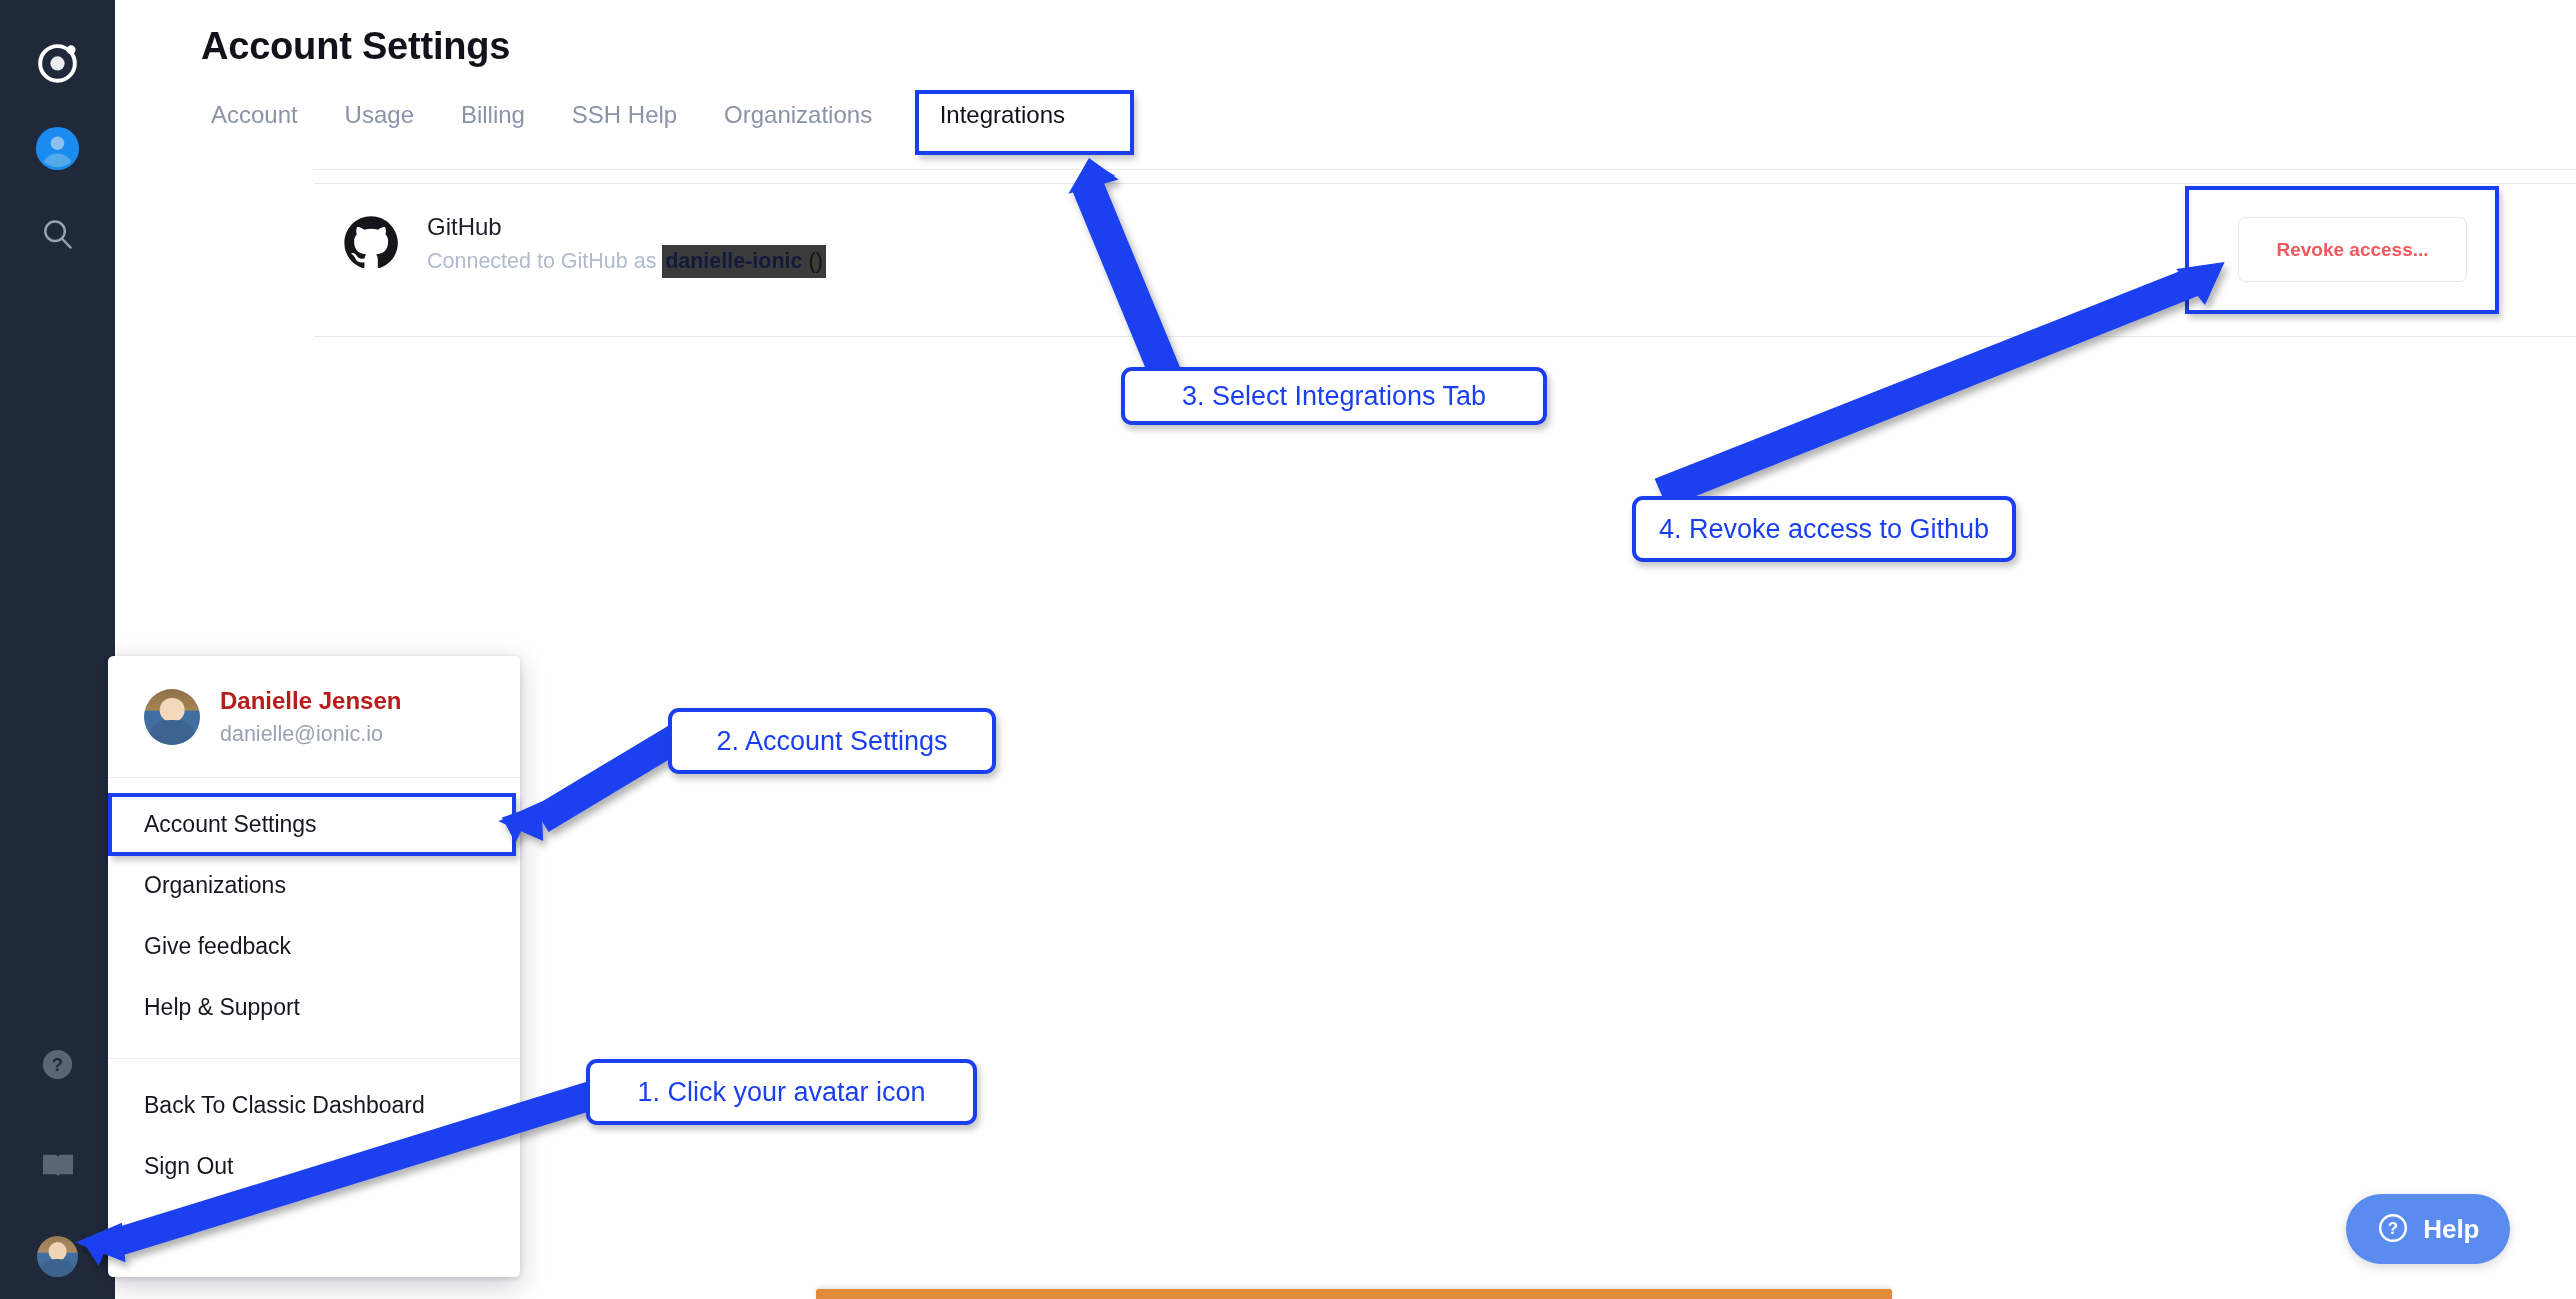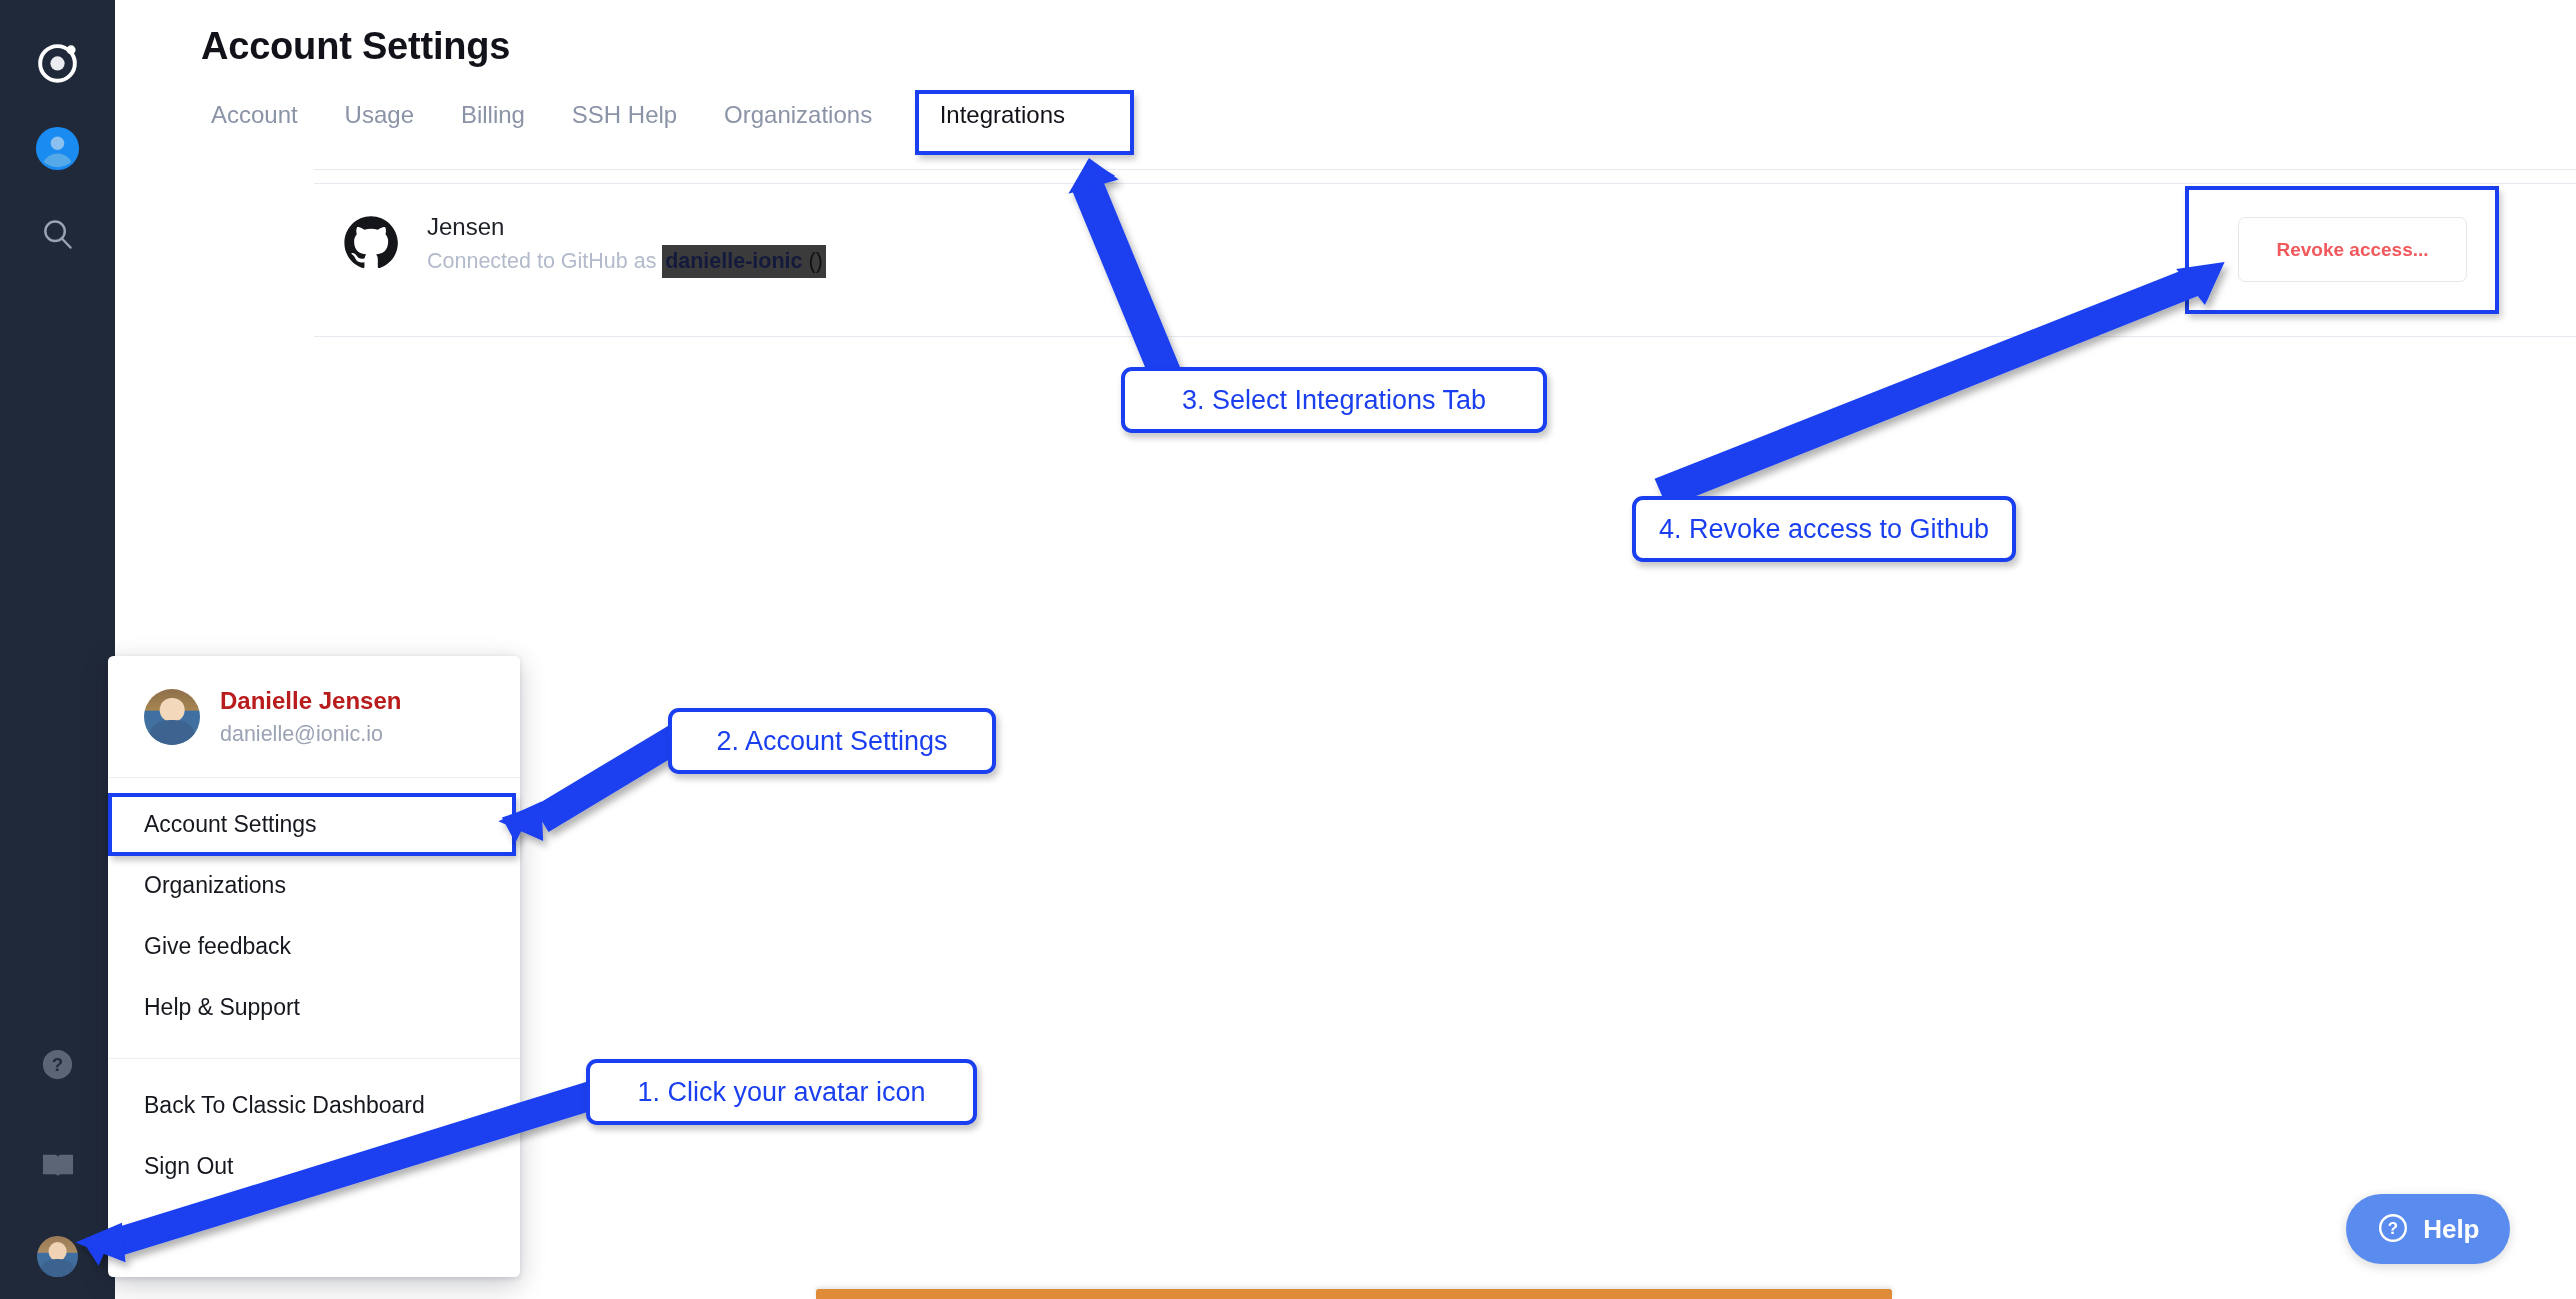--- a/index.html
+++ b/index.html
@@ -203,21 +203,21 @@
 
     <div class="rule rule-a"></div>
     <div class="rule rule-b"></div>
 
     <div class="gh-row">
       <div class="gh-icon">
         <svg width="56" height="56" viewBox="0 0 64 64" aria-hidden="true">
           <path fill="#15161a" d="M32 1.5C15.2 1.5 1.6 15.1 1.6 31.9c0 13.4 8.7 24.8 20.8 28.8 1.5.3 2.1-.7 2.1-1.5v-5.3c-8.5 1.8-10.3-4.1-10.3-4.1-1.4-3.5-3.4-4.5-3.4-4.5-2.8-1.9.2-1.8.2-1.8 3.1.2 4.7 3.2 4.7 3.2 2.7 4.7 7.2 3.3 9 2.6.3-2 1.1-3.3 1.9-4.1-6.8-.8-13.9-3.4-13.9-15.1 0-3.3 1.2-6 3.1-8.2-.3-.8-1.4-3.9.3-8.1 0 0 2.6-.8 8.4 3.1a29 29 0 0 1 15.3 0c5.8-3.9 8.4-3.1 8.4-3.1 1.7 4.2.6 7.3.3 8.1 2 2.2 3.1 4.9 3.1 8.2 0 11.8-7.1 14.3-13.9 15.1 1.1.9 2.1 2.8 2.1 5.6v8.3c0 .8.5 1.8 2.1 1.5 12.1-4 20.8-15.4 20.8-28.8C62.4 15.1 48.8 1.5 32 1.5z"></path>
         </svg>
       </div>
-      <div class="gh-name">Jensen</div>
+      <div class="gh-name">GitHub</div>
       <div class="gh-sub"><span>Connected to GitHub as </span><span class="sel"><span>danielle-ionic</span><span class="paren"> ()</span></span></div>
     </div>
 
     <div class="revoke-btn">Revoke access...</div>
 
     <div class="rule rule-c"></div>
 
     <div class="orange-strip"></div>
 
     <div class="help-pill">
@@ -281,19 +281,19 @@
       <path d="M556,916 L604,894 L606,938 Z" fill="#1a3ff0"></path>
     </g>
 
     <g filter="url(#dsh)">
       <path d="M660,1205 L128,1370 L138,1400 L670,1236 Z" fill="#1a3ff0"></path>
       <path d="M128,1370 L92,1384 L110,1412 Z" fill="#1a3ff0"></path>
       <path d="M84,1386 L136,1364 L140,1408 Z" fill="#1a3ff0"></path>
     </g>
   </svg>
 
-  <div class="anno-box" style="left:1121px; top:367px; width:426px; height:66px;">3. Select Integrations Tab</div>
+  <div class="anno-box" style="left:1121px; top:367px; width:426px; height:58px;">3. Select Integrations Tab</div>
   <div class="anno-box" style="left:1632px; top:496px; width:384px; height:66px;">4. Revoke access to Github</div>
   <div class="anno-box" style="left:668px; top:708px; width:328px; height:66px;">2. Account Settings</div>
   <div class="anno-box" style="left:586px; top:1059px; width:391px; height:66px;">1. Click your avatar icon</div>
 
 </div>
 
 
 </body></html>

